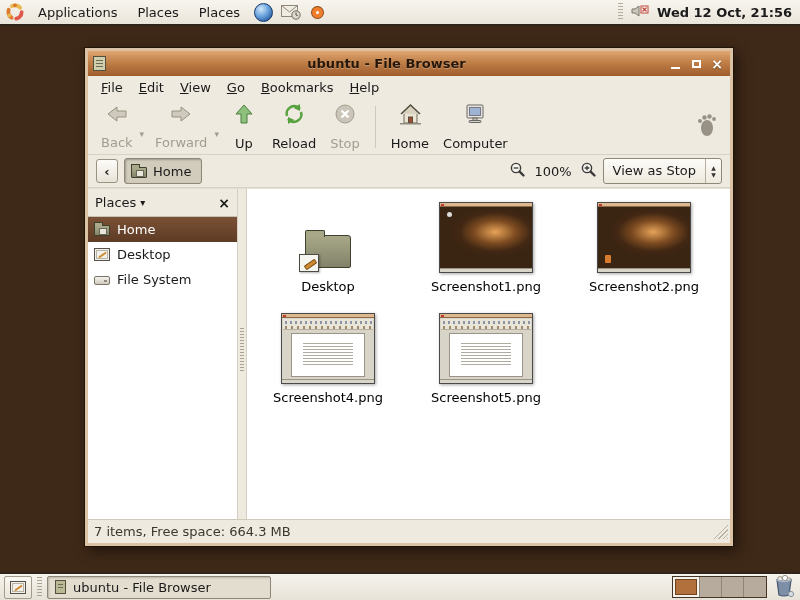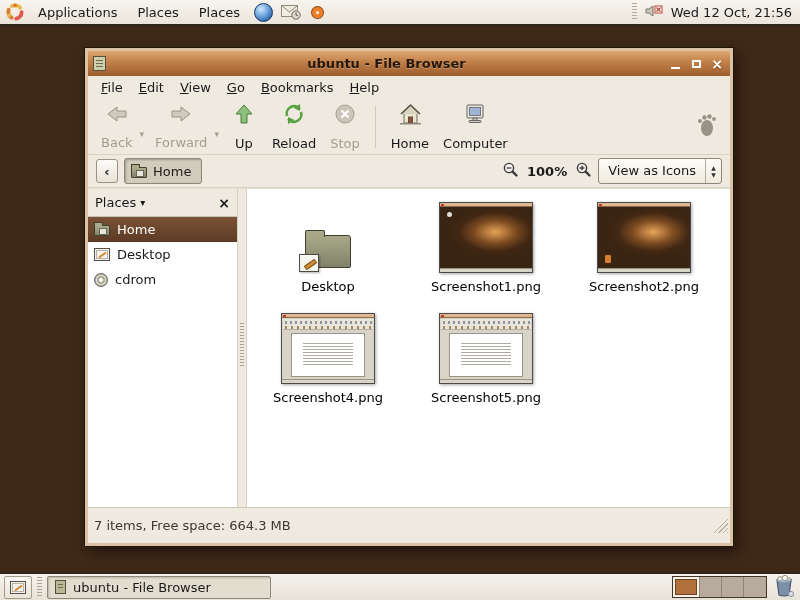--- a/index.html
+++ b/index.html
@@ -12,21 +12,21 @@
     background:linear-gradient(#f8f5ef,#eae5da); border-bottom:2px solid #30251a;
     display:flex; align-items:center; padding:0 4px; }
   .panel-left { display:flex; align-items:center; gap:6px; }
   .pmenu { padding:2px 7px; cursor:default; }
   .picon { width:21px; height:21px; display:flex; align-items:center; justify-content:center; }
   .globe { width:19px; height:19px; border-radius:50%;
     background:radial-gradient(circle at 35% 30%, #d3e9fb, #6aa3dd 45%, #1d4f94 90%);
     border:1px solid #16396b; }
   .lifering { width:11px; height:11px; border-radius:50%; background:#fff;
     border:4px solid #ef7d2c; box-shadow:0 0 0 1px #8a4a1a; }
-  .panel-right { margin-left:auto; display:flex; align-items:center; gap:8px; }
+  .panel-right { margin-left:auto; display:flex; align-items:center; gap:8px;font-weight:bold; }
   .vgrip { width:5px; height:18px;
     background:repeating-linear-gradient(to bottom,#b3ac9c 0 1px,transparent 1px 3px); }
   .clock { padding-right:4px; }
 
   
   .window { position:absolute; left:85px; top:48px; width:648px; height:498px;
     border:3px solid #dcc2a4; box-shadow:0 0 0 1px #211509, 4px 5px 12px rgba(0,0,0,.5);
     background:#efeae0; display:flex; flex-direction:column; }
   .titlebar { height:25px; flex:0 0 auto; display:flex; align-items:center; padding:0 5px;
     background:linear-gradient(#e0a672,#c08048 45%,#9e5c2c); }
@@ -60,21 +60,21 @@
 
   .locationbar { height:33px; flex:0 0 auto; display:flex; align-items:center; gap:6px;
     padding:0 8px; border-bottom:1px solid #d8d2c4; }
   .small-btn { width:22px; height:24px; border:1px solid #9a9382; border-radius:3px;
     background:linear-gradient(#fdfcf9,#e8e3d7); display:flex; align-items:center;
     justify-content:center; font-weight:bold; }
   .home-toggle { height:26px; padding:0 10px 0 6px; display:flex; align-items:center; gap:6px;
     border:1px solid #8f8878; border-radius:3px; background:#d2ccbd;
     box-shadow:inset 1px 1px 2px rgba(0,0,0,.25); }
   .loc-spacer { flex:1; }
-  .zoom-level { padding:0 2px;font-weight:bold; }
+  .zoom-level { padding:0 2px; }
   .combo { height:26px; display:flex; align-items:stretch; border:1px solid #8f8878;
     border-radius:3px; background:linear-gradient(#fdfcf9,#eee9dd); }
   .combo-label { padding:4px 9px; }
   .combo-arrows { width:16px; border-left:1px solid #b5ae9e; display:flex; flex-direction:column;
     align-items:center; justify-content:center; font-size:6px; line-height:1.2; color:#333; }
 
   .content { flex:1; display:flex; min-height:0; border-top:1px solid #e4dfd3; }
   .sidebar { width:150px; background:#fff; border-right:1px solid #d5cfc2; display:flex;
     flex-direction:column; }
   .sb-header { height:28px; flex:0 0 auto; background:#efeae0; border-bottom:1px solid #c8c2b3;
@@ -165,21 +165,21 @@
   .gtool { position:absolute; left:2px; top:7px; width:18px; height:52px; background:#e2ded2;
     border:1px solid #8f897c; z-index:2;
     background-image:repeating-linear-gradient(#9aa0a8 0 2px,transparent 2px 5px);
     background-size:12px 26px; background-position:2px 3px; background-repeat:no-repeat; }
   .gwin { position:absolute; left:27px; top:11px; width:60px; height:43px; background:#ddd9cd;
     border:1px solid #6f6a60; z-index:2; }
   .gimg { position:absolute; left:5px; top:6px; right:5px; bottom:9px; border:1px solid #fff;
     background:radial-gradient(32px 16px at 55% 45%, #df9f58, #7a4a22 60%, #432a14); }
 
   
-  .statusbar { height:36px; flex:0 0 auto; background:#efeae0; border-top:1px solid #cfc9ba;
+  .statusbar { height:24px; flex:0 0 auto; background:#efeae0; border-top:1px solid #cfc9ba;
     display:flex; align-items:center; padding:0 2px 0 6px; color:#3c382e; }
   .resize-grip { margin-left:auto; width:15px; height:15px;
     background:repeating-linear-gradient(135deg, transparent 0 2px, #b9b2a2 2px 3px);
     clip-path:polygon(100% 0,100% 100%,0 100%); }
 
   
   .taskbar { position:absolute; left:0; right:0; bottom:0; height:28px;
     background:linear-gradient(#f6f3ed,#e7e2d7); border-top:2px solid #30251a;
     display:flex; align-items:center; gap:5px; padding:0 4px; }
   .show-desktop { width:28px; height:23px; border:1px solid #a39c8c; border-radius:2px;
@@ -360,21 +360,21 @@
       </span>
       <span class="zoom-level">100%</span>
       <span>
         <svg width="17" height="17" viewBox="0 0 17 17">
             <circle cx="7" cy="7" r="4.6" fill="rgba(255,255,255,.4)" stroke="#3a3a3a" stroke-width="1.4"></circle>
             <path d="M4.7 7 H9.3 M7 4.7 V9.3" stroke="#3a3a3a" stroke-width="1.3"></path>
             <path d="M10.6 10.6 L14.5 14.5" stroke="#3a3a3a" stroke-width="2.4" stroke-linecap="round"></path>
           </svg>
       </span>
       <span class="combo">
-        <span class="combo-label">View as Icons</span>
+        <span class="combo-label">View as Stop</span>
         <span class="combo-arrows">
             <span>▲</span>
             <span>▼</span>
           </span>
       </span>
     </div>
 
     <div class="content">
 
       <div class="sidebar">
@@ -385,22 +385,22 @@
         </div>
         <div class="sb-item selected">
           <span class="si si-home"></span>
           <span>Home</span>
         </div>
         <div class="sb-item">
           <span class="si si-desktop"></span>
           <span>Desktop</span>
         </div>
         <div class="sb-item">
-          <span class="si si-cdrom"></span>
-          <span>cdrom</span>
+          <span class="si si-drive"></span>
+          <span>File System</span>
         </div>
       </div>
 
       <div class="gutter">
           <div class="grip"></div>
         </div>
 
       <div class="main">
 
         <div class="cell">

